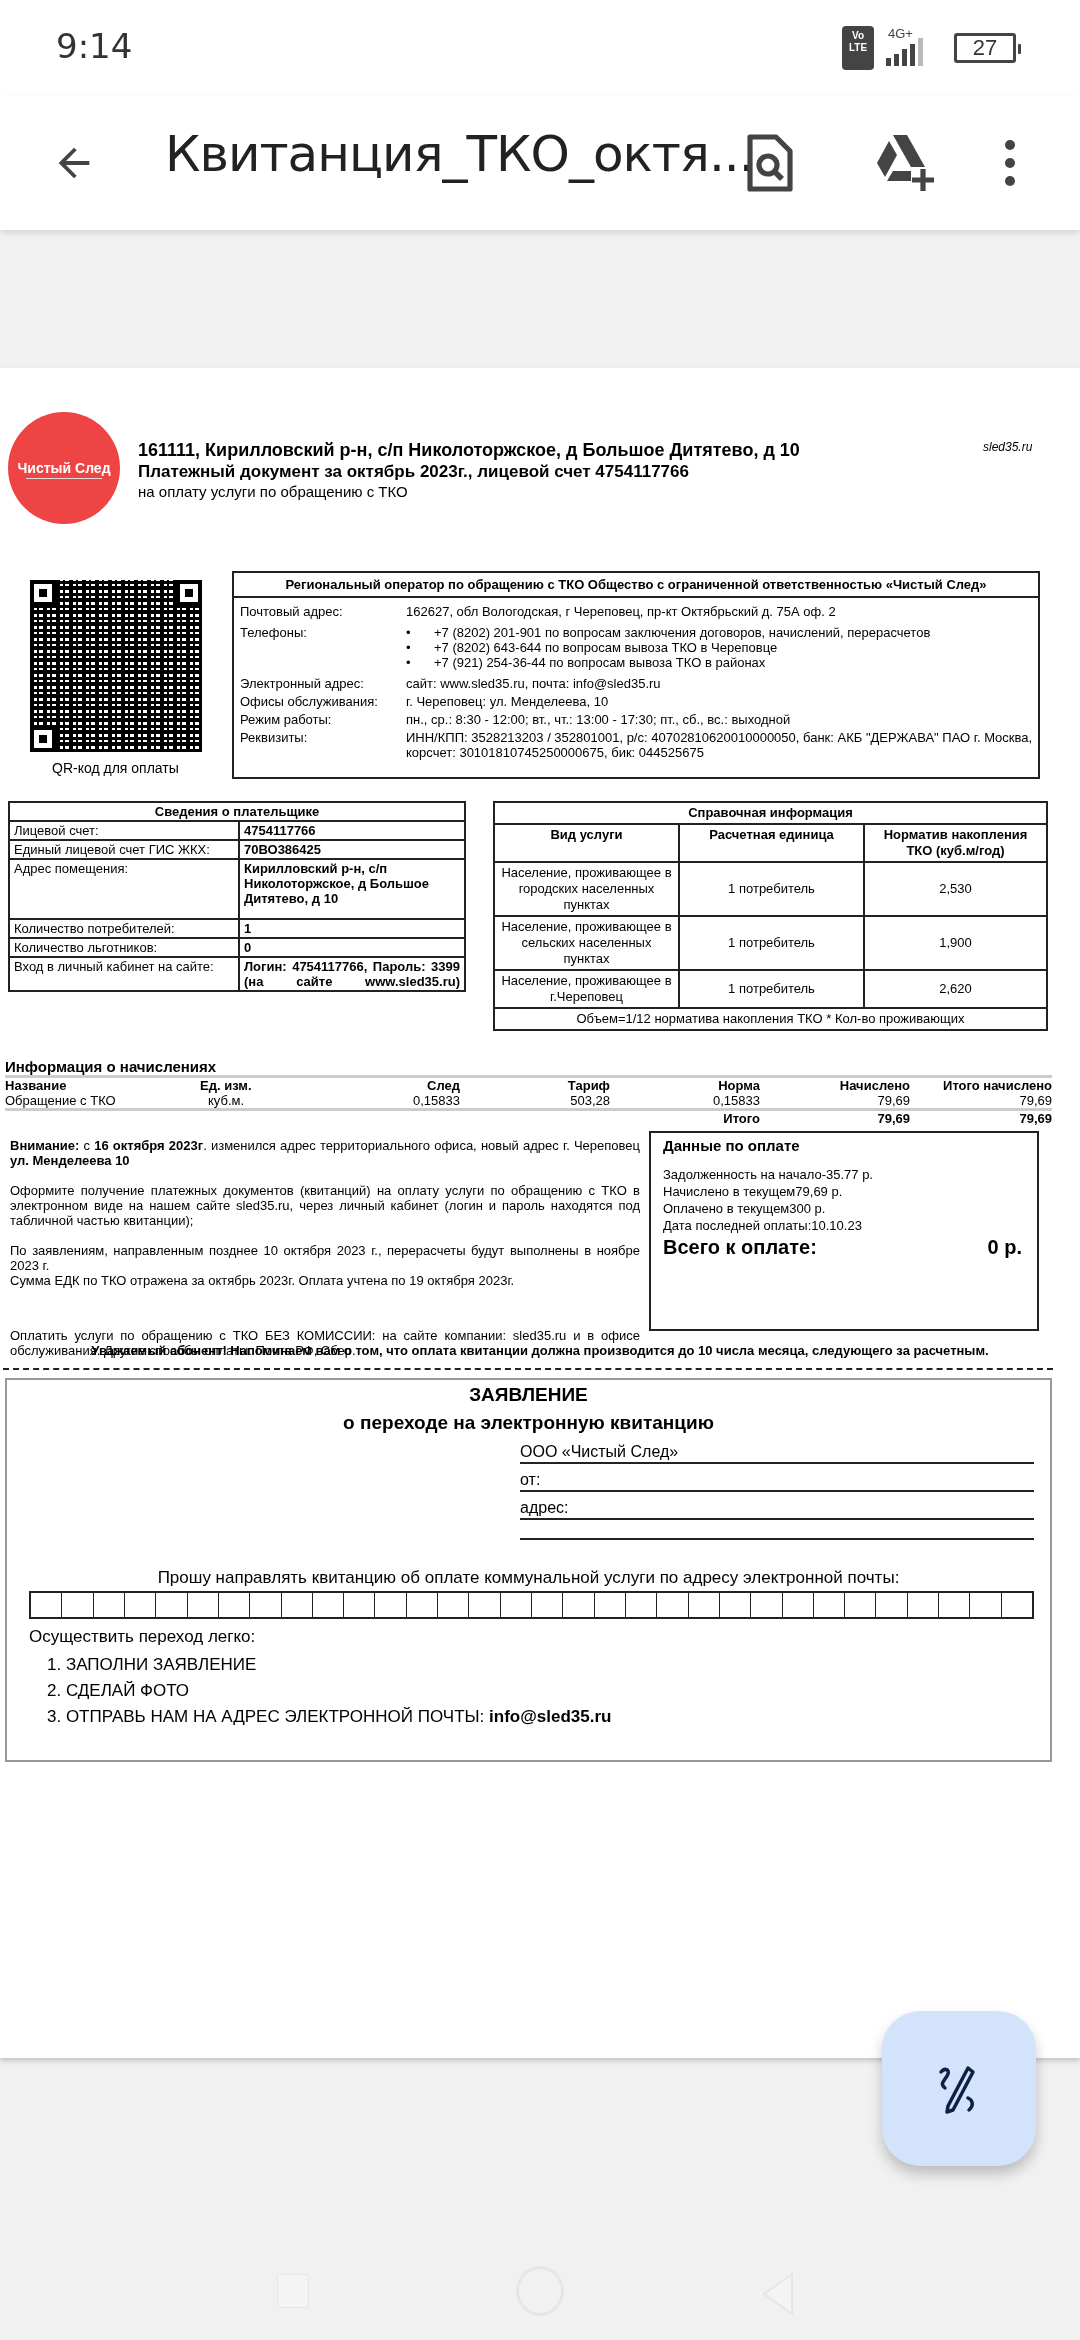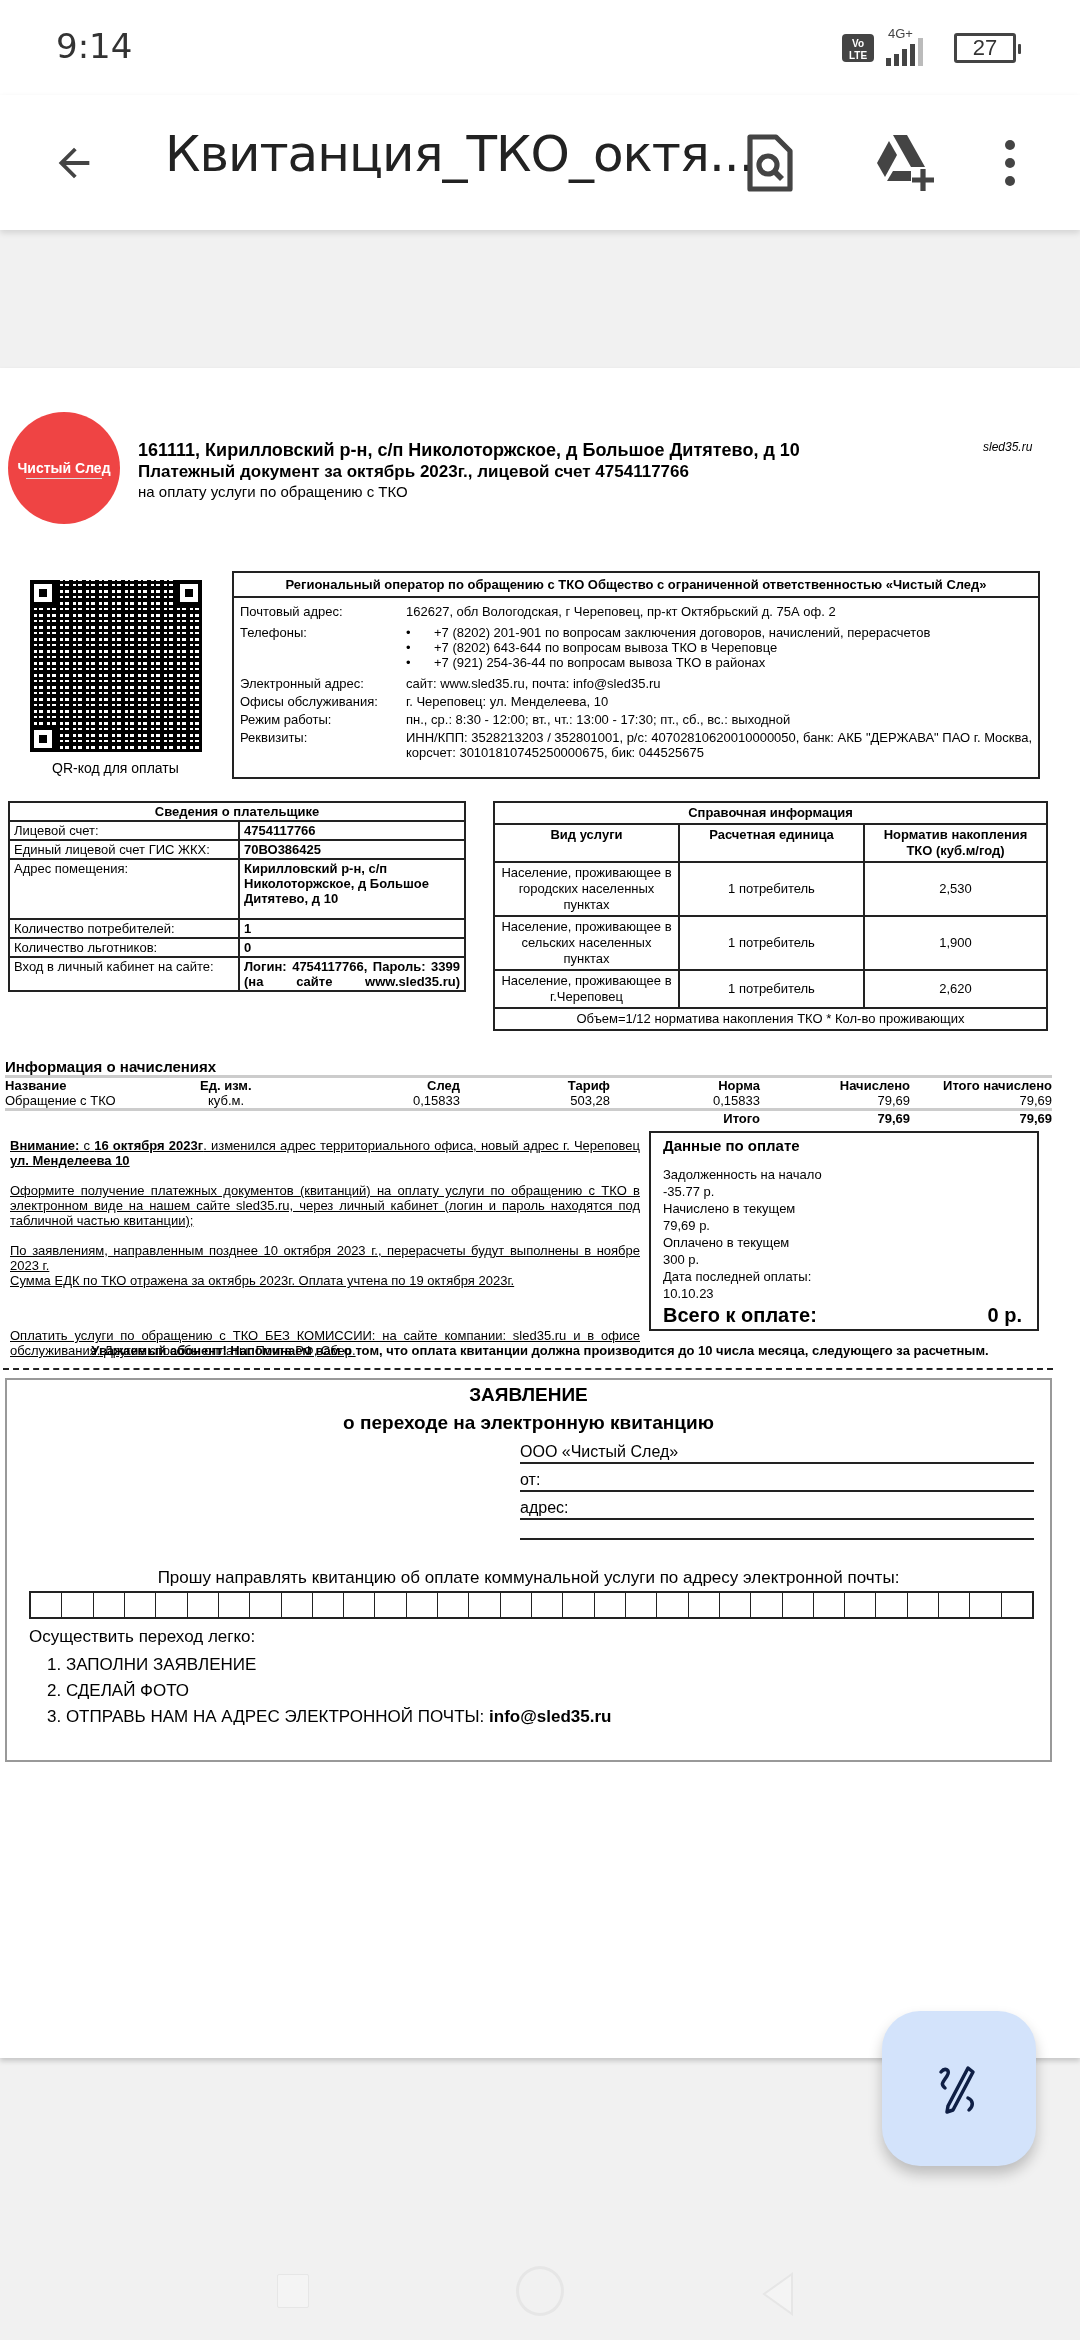--- a/index.html
+++ b/index.html
@@ -3,21 +3,21 @@
 <meta charset="utf-8">
 <style>
   * { box-sizing: border-box; margin: 0; padding: 0; }
   html, body { width: 1080px; height: 2340px; overflow: hidden; background: #f1f1f1; }
   body { position: relative; font-family: "Liberation Sans", sans-serif; color: #000; }
 
   
   .status-bar { position: absolute; left: 0; top: 0; width: 1080px; height: 95px; background: #fff; }
   .status-time { position: absolute; left: 56px; top: 26px; font-size: 34px; color: #333; font-family: "DejaVu Sans", sans-serif; }
   .status-right { position: absolute; right: 64px; top: 28px; height: 40px; display: flex; align-items: center; gap: 10px; }
-  .volte { width: 32px; height: 28px; background: #444; color: #fff; border-radius: 4px; font-size: 10px; line-height: 12px; text-align: center; padding-top: 4px; font-weight: bold; }
+  .volte { width: 32px; height: 44px; background: #444; color: #fff; border-radius: 4px; font-size: 10px; line-height: 12px; text-align: center; padding-top: 4px; font-weight: bold; }
   .net { position: relative; width: 60px; height: 40px; }
   .net .lbl { position: absolute; left: 4px; top: -2px; font-size: 13px; color: #444; }
   .net .bars { position: absolute; left: 2px; bottom: 2px; display: flex; align-items: flex-end; gap: 3px; }
   .net .bars span { display: block; width: 5px; background: #444; }
   .battery { width: 62px; height: 30px; border: 3px solid #444; border-radius: 3px; position: relative; display: flex; align-items: center; justify-content: center; font-size: 22px; color: #333; }
   .battery::after { content: ""; position: absolute; right: -8px; top: 8px; width: 3px; height: 10px; background: #444; border-radius: 1px; }
 
   
   .app-bar { position: absolute; left: 0; top: 95px; width: 1080px; height: 135px; background: #fff; box-shadow: 0 3px 6px rgba(0,0,0,0.12); z-index: 2; }
   .back-btn { position: absolute; left: 44px; top: 38px; width: 60px; height: 60px; display: flex; align-items: center; justify-content: center; }
@@ -66,25 +66,25 @@
   .charges-title { position: absolute; left: 5px; top: 690px; font-size: 15px; font-weight: bold; }
   .charges { position: absolute; left: 5px; top: 707px; width: 1047px; font-size: 13px; }
   .charges th { font-weight: bold; border-top: 3px solid #ccc; padding: 0; line-height: 15px; }
   .charges td { padding: 0; line-height: 15px; }
   .charges .row td { border-bottom: 3px solid #ccc; }
   .charges .r { text-align: right; }
   .charges .l { text-align: left; }
   .charges .total td { font-weight: bold; }
 
   .notes { position: absolute; left: 10px; top: 770px; width: 630px; font-size: 13px; line-height: 15px; text-align: justify; }
-  .notes p { margin-bottom: 15px; text-decoration: underline; }
+  .notes p { margin-bottom: 15px; }
 
   .paybox { position: absolute; left: 649px; top: 763px; width: 390px; height: 200px; border: 2px solid #222; padding: 4px 12px; font-size: 13px; }
   .paybox .pt { font-weight: bold; font-size: 15px; margin-bottom: 12px; }
-  .paybox .prow { display: flex; line-height: 17px; padding-right: 3px; flex-direction: column; }
+  .paybox .prow { display: flex; line-height: 17px; padding-right: 3px; }
   .paybox .ptotal { display: flex; justify-content: space-between; font-weight: bold; font-size: 20px; margin-top: 2px; padding-right: 3px; text-align: right; }
 
   .reminder { position: absolute; left: 0; top: 975px; width: 1080px; text-align: center; font-weight: bold; font-size: 13px; }
   .dashed { position: absolute; left: 3px; top: 1000px; width: 1050px; border-top: 2px dashed #222; }
 
   .stmt { position: absolute; left: 5px; top: 1010px; width: 1047px; height: 384px; border: 2px solid #999; }
   .stmt .s1 { position: absolute; left: 0; top: 4px; width: 100%; text-align: center; font-weight: bold; font-size: 19px; }
   .stmt .s2 { position: absolute; left: 0; top: 32px; width: 100%; text-align: center; font-weight: bold; font-size: 19px; }
   .line-field { position: absolute; left: 513px; width: 514px; border-bottom: 2px solid #222; font-size: 16px; line-height: 20px; }
   .stmt .ask { position: absolute; left: 0; top: 188px; width: 100%; text-align: center; font-size: 17px; }

